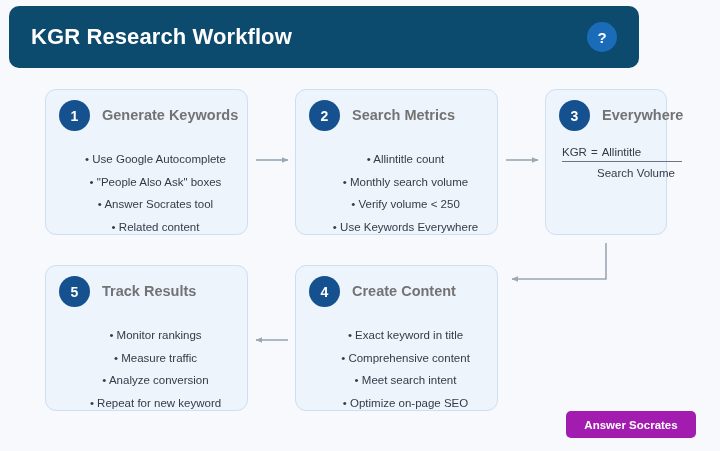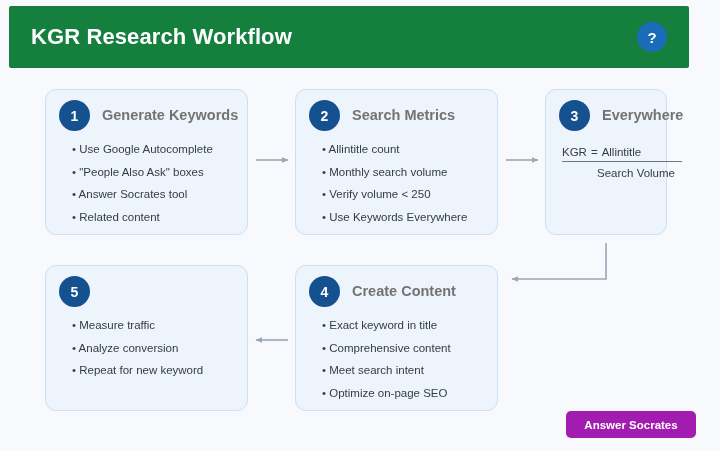--- a/index.html
+++ b/index.html
@@ -14,24 +14,24 @@
     background: #f7f9fc;
     font-family: "Liberation Sans", sans-serif;
     overflow: hidden;
   }
 
   
   #header-bar {
     position: absolute;
     left: 9px;
     top: 6px;
-    width: 680px;
+    width: 630px;
     height: 62px;
-    background: #15803d;
-    border-radius: 2px;
+    background: #0c4a6e;
+    border-radius: 10px;
     box-sizing: border-box;
   }
   #page-title {
     position: absolute;
     left: 22px;
     top: 18px;
     color: #ffffff;
     font-size: 22px;
     font-weight: bold;
     letter-spacing: 0.1px;
@@ -88,26 +88,27 @@
     position: absolute;
     left: 56px;
     top: 17px;
     color: #737373;
     font-size: 14.5px;
     font-weight: bold;
     white-space: nowrap;
   }
   .bullets {
     list-style: none;
-    margin: 0;
+    margin: 10px;
     padding: 0;
     position: absolute;
     left: 26px;
     top: 48px;
     right: 8px;
+    text-align: center;
   }
   .bullets li {
     color: #333b47;
     font-size: 11.5px;
     line-height: 22.5px;
     white-space: nowrap;
   }
   .bullets li::before {
     content: "• ";
     color: #333b47;
@@ -253,22 +254,24 @@
       <li>Exact keyword in title</li>
       <li>Comprehensive content</li>
       <li>Meet search intent</li>
       <li>Optimize on-page SEO</li>
     </ul>
   </div>
 
   <div class="card" id="card-5">
     <div class="card-head">
       <div class="badge">5</div>
-    </div>
-    <ul class="bullets">
+      <div class="card-title">Track Results</div>
+    </div>
+    <ul class="bullets">
+      <li>Monitor rankings</li>
       <li>Measure traffic</li>
       <li>Analyze conversion</li>
       <li>Repeat for new keyword</li>
     </ul>
   </div>
 
   <button id="answer-socrates-button">Answer Socrates</button>
 
 </div>
 

